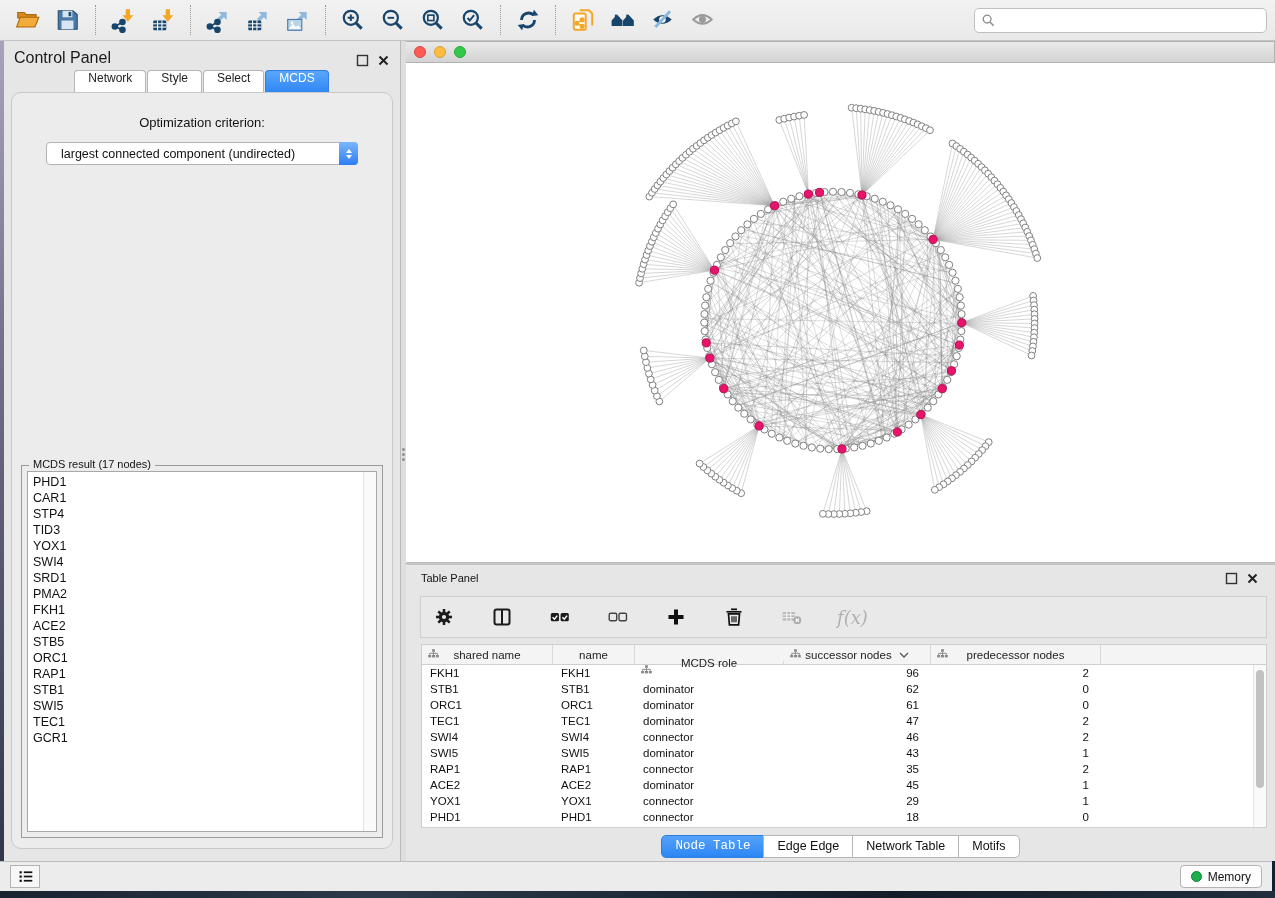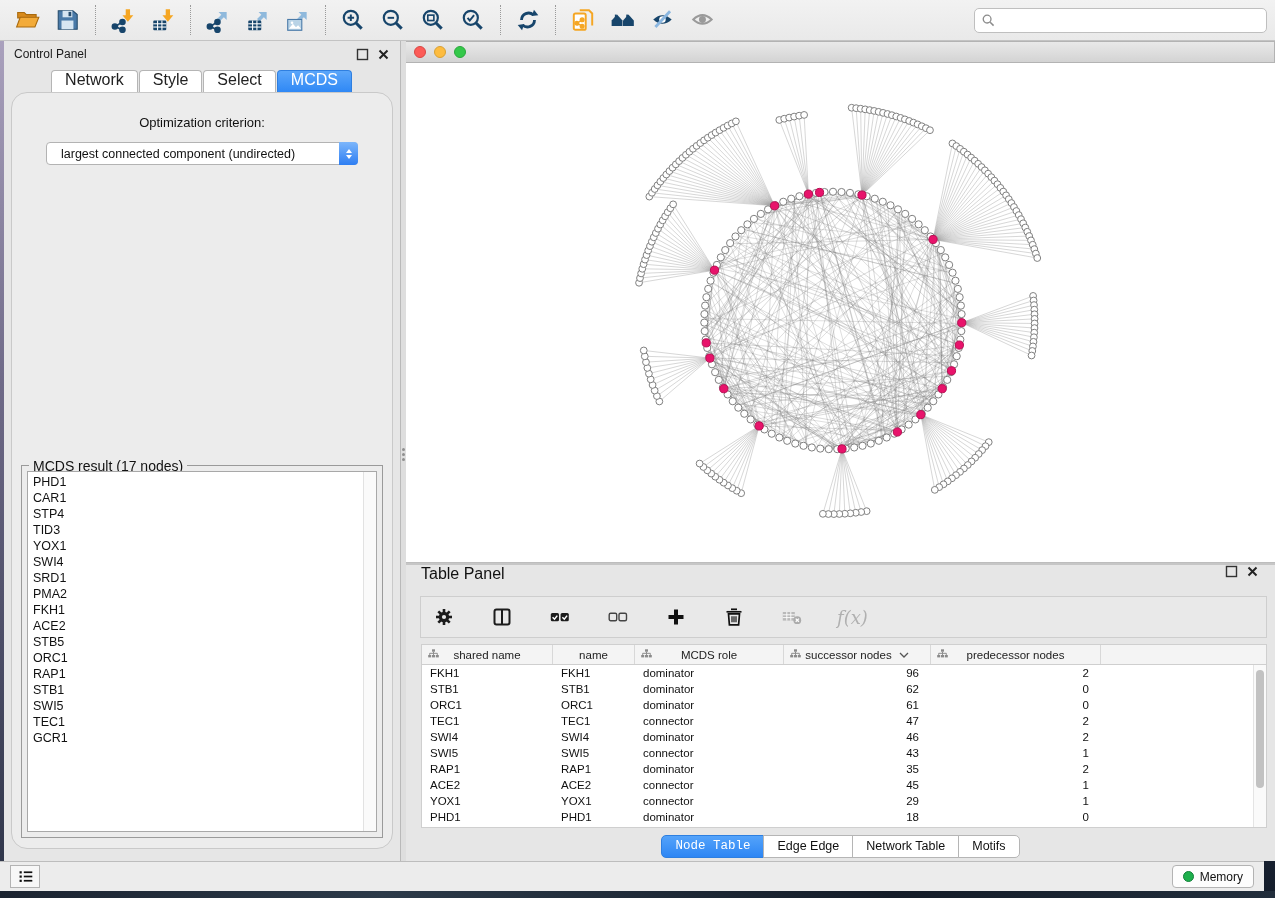--- a/index.html
+++ b/index.html
@@ -24,51 +24,51 @@
 
   
   .strip-left { position:absolute; left:0; top:41px; width:4px; bottom:7px;
                 background:linear-gradient(180deg,#aaa1bd,#6f6a88 40%,#2c3347); }
   .strip-bottom { position:absolute; left:0; right:0; bottom:0; height:7px;
                   background:linear-gradient(90deg,#1b2330,#2c3a49 30%,#141c28 70%,#222e3c); }
 
   
   .control-panel { position:absolute; left:4px; top:41px; width:397px; bottom:37px;
                    background:#e6e6e6; border-right:1px solid #b9b9b9; }
-  .panel-header { height:26px; display:flex; align-items:center; padding:0 10px;
-                  font-size:12px; color:#1a1a1a; }
+  .panel-header { height:26px; display:flex; align-items:flex-end; padding:0 10px;
+                  font-size:16px; color:#1a1a1a; }
   .panel-header .ph-title { flex:1; }
   .ph-ico { width:13px; height:13px; margin-left:8px; display:inline-flex; }
   .cp-tabs { position:absolute; left:0; right:0; top:29px; height:22px;
              display:flex; justify-content:center; }
-  .cp-tab { background:#fff; border:1px solid #b5b5b5; border-bottom:none; font-size:16px;
+  .cp-tab { background:#fff; border:1px solid #b5b5b5; border-bottom:none; font-size:12px;
             padding:0 13px 2px; border-radius:4px 4px 0 0; margin-right:1px; color:#222; }
   .cp-tab.active { background:linear-gradient(#5ba6fa,#2f88f5); border-color:#2f7fe0; color:#fff; }
   .cp-body { position:absolute; left:7px; right:7px; top:51px; bottom:12px;
-             background:#ececec; border:1px solid #c9c9c9; border-radius:16px; }
+             background:#ececec; border:1px solid #c9c9c9; border-radius:10px; }
   .opt-label { text-align:center; font-size:13px; color:#111; margin-top:22px; }
   .combo { position:relative; margin:12px auto 0; width:312px; height:23px; background:#fff;
            border:1px solid #b3b3b3; border-radius:4px; display:flex; align-items:center; }
   .combo-text { font-size:12.5px; color:#111; padding-left:14px; flex:1; white-space:nowrap; }
   .combo-spin { width:19px; height:23px; margin:-1px -1px; border-radius:0 4px 4px 0;
                 background:linear-gradient(#7cb6fb,#2e7ef2); display:flex; flex-direction:column;
                 align-items:center; justify-content:center; gap:2px; }
   .arr-up { width:0; height:0; border-left:3.5px solid transparent; border-right:3.5px solid transparent;
             border-bottom:4px solid #fff; }
   .arr-dn { width:0; height:0; border-left:3.5px solid transparent; border-right:3.5px solid transparent;
             border-top:4px solid #fff; }
   .btn-row { display:flex; justify-content:center; gap:12px; margin-top:12px; }
   .mac-btn { font-family:"Liberation Sans",sans-serif; font-size:12.5px; color:#111;
              background:linear-gradient(#ffffff,#f1f1f1); border:1px solid #adadad;
              border-radius:4px; padding:3px 14px; }
   .mac-btn.focused { box-shadow:0 0 0 3px rgba(90,160,255,.55); border-color:#6ea3e8; }
   .mcds-group { position:absolute; left:9px; right:9px; top:372px; bottom:10px;
                 border:1px solid #9a9a9a; }
   .mcds-legend { position:absolute; top:-8px; left:7px; background:#ececec; padding:0 4px;
-                 font-size:14px; color:#111; }
+                 font-size:11px; color:#111; }
   .mcds-listbox { position:absolute; inset:5px; background:#fff; border:1px solid #a8a8a8; }
   .mcds-list { position:absolute; left:0; top:2px; right:13px; bottom:0; overflow:hidden;
                font-size:12.5px; color:#111; }
   .mcds-item { height:16px; line-height:16px; padding-left:5px; }
   .mcds-scroll { position:absolute; right:0; top:0; width:13px; bottom:0;
                  background:#fafafa; border-left:1px solid #e2e2e2; }
 
   
   .v-split { position:absolute; left:401px; top:41px; width:5px; bottom:37px; background:#dedede; }
   .v-split .dots { position:absolute; top:405px; left:1px; }
@@ -83,57 +83,57 @@
   .tl.red { background:#fc5b57; border:1px solid #d94743; }
   .tl.yellow { background:#fdbc40; border:1px solid #d9a133; }
   .tl.green { background:#34c84a; border:1px solid #2aa83c; }
   .net-title { position:absolute; left:0; right:0; text-align:center; font-size:12.5px; color:#222; }
   .net-canvas-wrap { position:absolute; left:0; top:22px; right:0; bottom:0; background:#fff;
                      border-bottom:1px solid #bdbdbd; }
   .net-canvas { width:100%; height:100%; display:block; }
 
   .table-panel { position:absolute; left:0; top:522px; right:0; bottom:0; background:#e6e6e6;
                  border-top:2px solid #c6c6c6; }
-  .tp-header { height:26px; display:flex; align-items:flex-start; padding:0 16px 0 15px; font-size:16px; color:#111; }
+  .tp-header { height:26px; display:flex; align-items:center; padding:0 16px 0 15px; font-size:11px; color:#111; }
   .tp-header .ph-title { flex:1; }
   .tp-toolbar { position:absolute; left:14px; right:8px; top:31px; height:42px;
                 background:#e9e9e9; border:1px solid #cecece; display:flex; align-items:center;
                 padding:0 10px; gap:32px; }
   .tp-ibtn { width:26px; height:26px; border:none; background:transparent; display:flex;
              align-items:center; justify-content:center; }
   .tp-ibtn svg { width:20px; height:20px; }
   .fx-label { font-family:"DejaVu Serif", serif; font-style:italic; font-size:18px; color:#b0b0b0; }
 
   .ttable { position:absolute; left:15px; right:8px; top:79px; height:184px; background:#fff;
             border:1px solid #cfcfcf; font-size:11.5px; }
   .thead { display:flex; height:20px; background:#f4f4f4; border-bottom:1px solid #cfcfcf; }
   .th { position:relative; display:flex; align-items:center; justify-content:center;
         border-right:1px solid #d8d8d8; color:#222;text-align:right; }
   .th .tree-ico { position:absolute; left:6px; top:4px; }
   .th .sort-ico { margin-left:7px; display:inline-flex; }
-  .c0{width:131px;} .c1{width:82px;} .c2{width:149px;} .c3{width:147px;} .c4{width:170px;}
+  .c0{width:131px;} .c1{width:82px;} .c2{width:149px;margin-top:16px;} .c3{width:147px;} .c4{width:170px;}
   .c5{flex:1; border-right:none;}
   .tbody { position:absolute; left:0; right:13px; top:20px; bottom:0; overflow:hidden; }
   .trow { display:flex; height:16px; line-height:16px; }
   .trow .tcell { border-right:none; padding-left:8px; color:#111; white-space:nowrap; }
   .trow .tcell.c3, .trow .tcell.c4 { text-align:right; padding-right:12px; padding-left:0; }
   .t-scroll { position:absolute; right:0; top:20px; width:13px; bottom:0; background:#fafafa;
               border-left:1px solid #e4e4e4; }
   .t-thumb { position:absolute; left:2px; right:2px; top:5px; height:118px; background:#c2c2c2;
              border-radius:5px; }
 
   .tp-tabs { position:absolute; left:0; right:0; top:270px; height:23px; display:flex; justify-content:center; }
   .tp-tab { background:#fff; border:1px solid #b5b5b5; font-size:12.5px; color:#111;
             padding:3px 13px; margin-left:-1px; }
   .tp-tab:first-child { border-radius:5px 0 0 5px; margin-left:0;font-family:Liberation Mono, monospace; }
   .tp-tab:last-child { border-radius:0 5px 5px 0; }
   .tp-tab.active { background:linear-gradient(#54a3fa,#2d86f4); color:#fff; border-color:#2d7fe0; }
 
   
-  .status-bar { position:absolute; left:0; right:11px; bottom:7px; height:30px; background:#ececec;
+  .status-bar { position:absolute; left:0; right:3px; bottom:7px; height:30px; background:#ececec;
                 border-top:1px solid #bdbdbd; display:flex; align-items:center; padding:0 10px; }
   .list-btn { width:30px; height:23px; background:#f7f7f7; border:1px solid #b3b3b3;
               display:flex; align-items:center; justify-content:center; }
   .list-btn svg { width:17px; height:17px; }
   .memory-btn { margin-left:auto; height:23px; background:#fdfdfd; border:1px solid #b3b3b3;
                 border-radius:4px; display:flex; align-items:center; gap:6px; padding:0 10px;
                 font-size:12px; color:#111; }
   .mem-dot { width:11px; height:11px; border-radius:50%; background:#1daf4c; border:1px solid #128039; }
 </style>
 </head>

